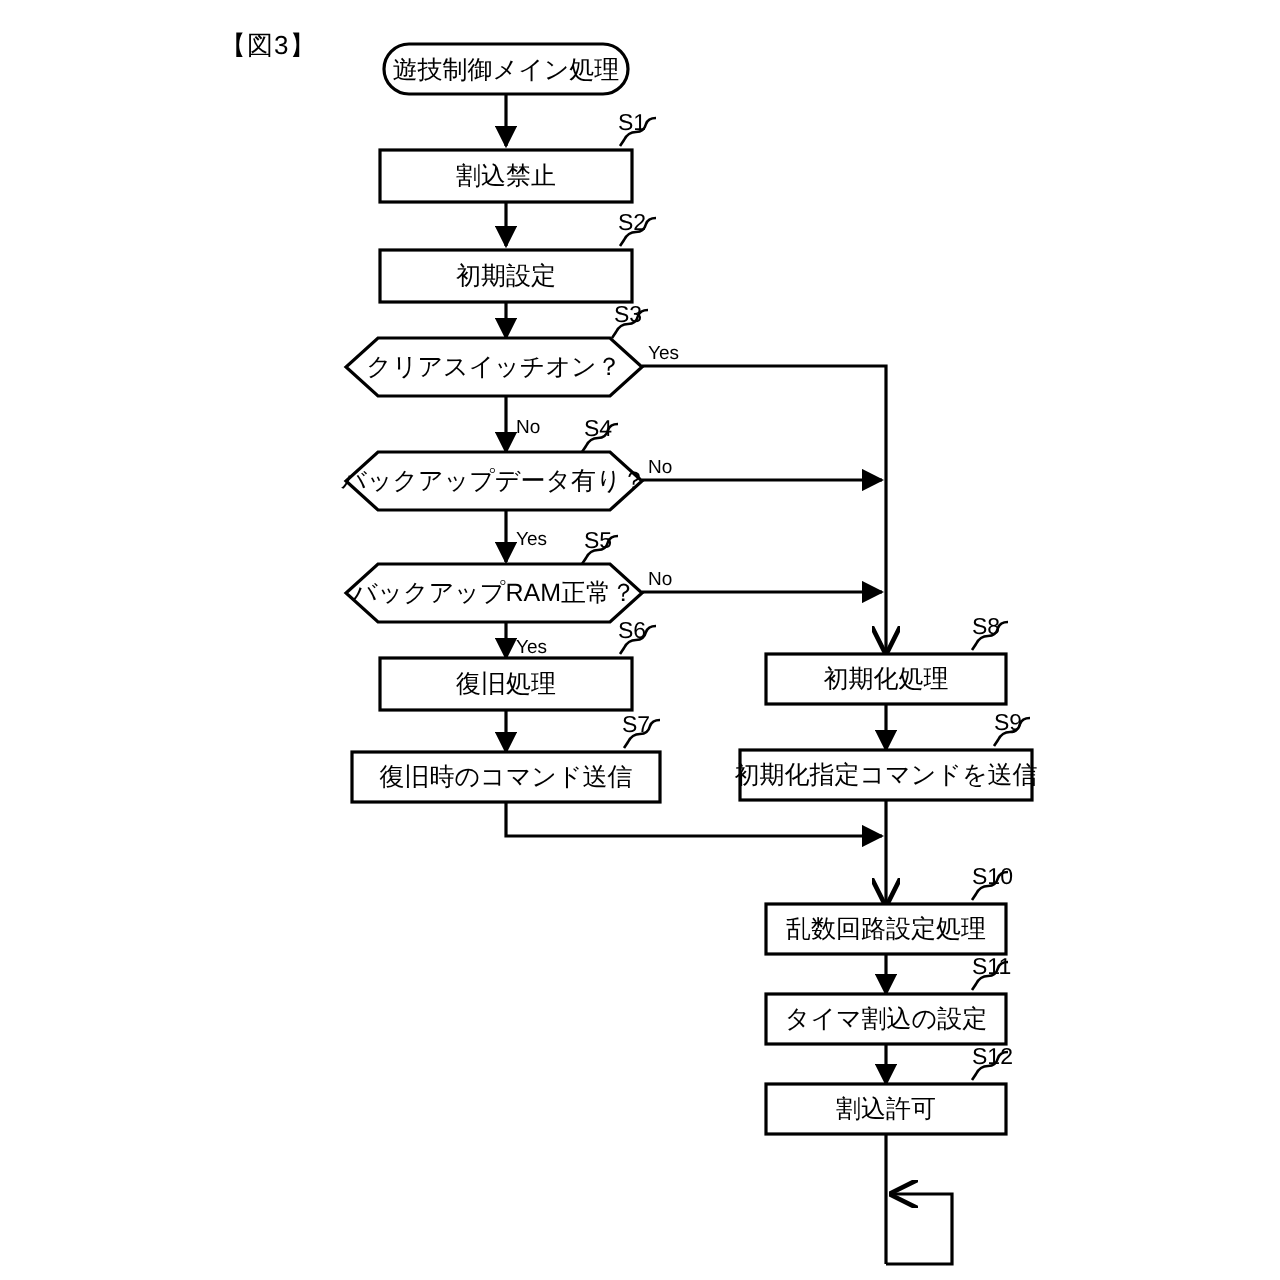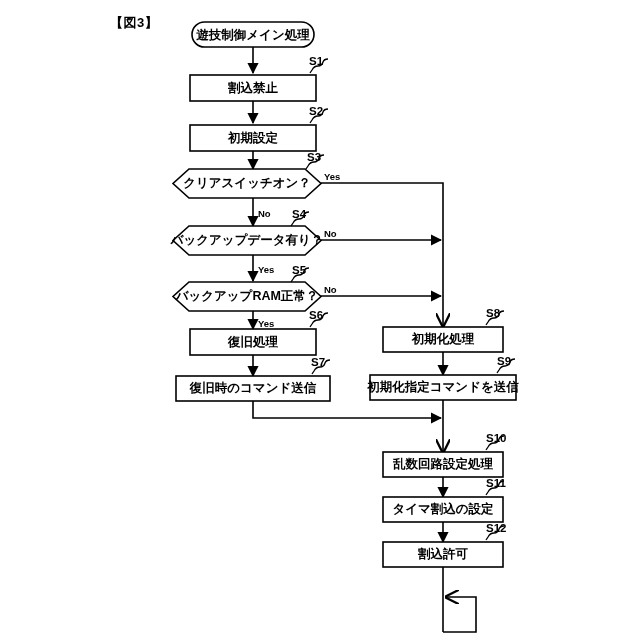--- a/index.html
+++ b/index.html
@@ -11,21 +11,20 @@
     width: 640px;
     height: 640px;
     font-family: "Liberation Sans", "DejaVu Sans", sans-serif;
     overflow: hidden;
   }
   #page {
     position: relative;
     width: 540px;
     height: 640px;
     background: #ffffff;
-    font-weight: bold;
   }
   #fig-title {
     position: absolute;
     left: 110px;
     top: 14px;
     font-size: 13px;
     color: #000;
     letter-spacing: 0.5px;
     white-space: nowrap;
   }

